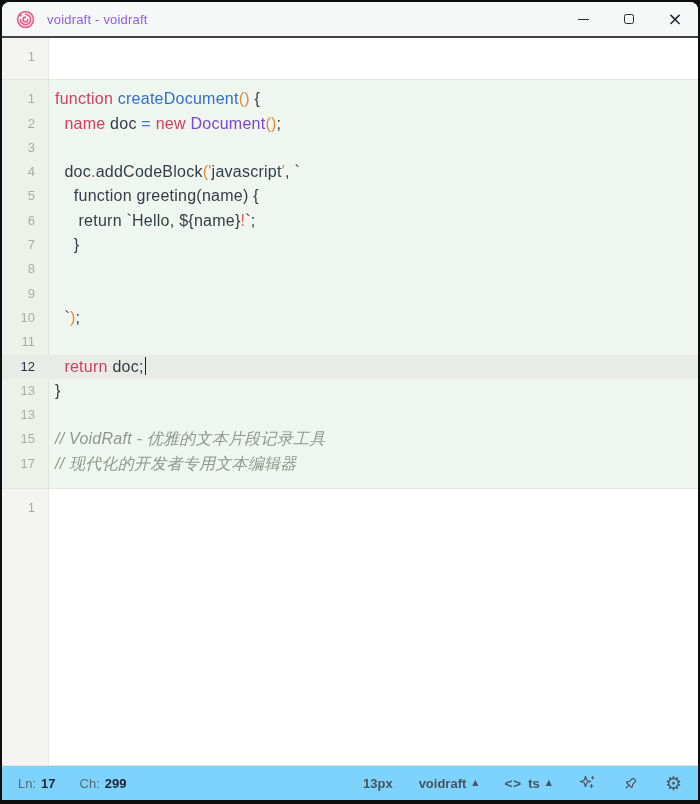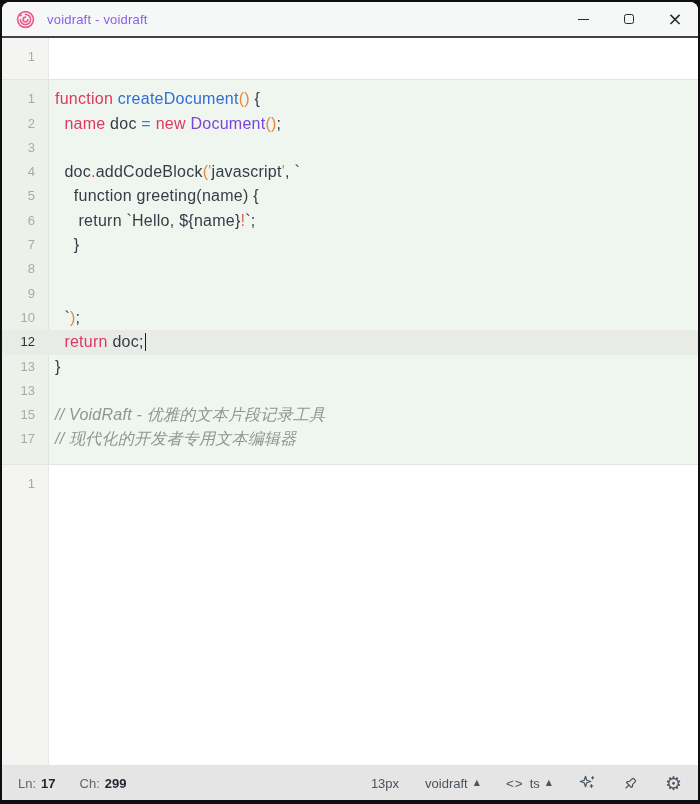--- a/index.html
+++ b/index.html
@@ -49,27 +49,27 @@
   .tok-pn { color:var(--c-pn); }
   .tok-op { color:var(--c-op); }
   .tok-tx { color:var(--c-tx); }
   .tok-ex { color:var(--c-ex); }
   .tok-cm { color:var(--c-cm); font-style:italic; }
 
   .caret { display:inline-block; width:1.7px; height:18px; background:#1c2126;
            vertical-align:-3.5px; margin-left:1px; }
 
   
-  .statusbar { flex:0 0 35px; height:35px; background:#e5e5e5; border-top:1px solid #dee6dd;
+  .statusbar { flex:0 0 35px; height:35px; background:#7dd3fc; border-top:1px solid #dee6dd;
                display:flex; align-items:center; padding:0 16px; font-size:13px; color:#49525e; }
   .sb-left { display:flex; align-items:center; gap:24px; }
   .sb-pair .lbl { color:#5c6670; }
   .sb-pair .val { color:#1f2630; font-weight:700; margin-left:5px; }
   .sb-spacer { flex:1; }
-  .sb-right { display:flex; align-items:center; gap:26px; }
+  .sb-right { display:flex; align-items:center; gap:26px;font-weight:bold; }
   .sb-item { display:flex; align-items:center; gap:6px; cursor:default; color:#49525e; }
   .tri { font-size:8px; line-height:1; color:#4c5662; font-family:"DejaVu Sans",sans-serif; }
   .code-glyph { letter-spacing:1px; font-size:13.5px; }
   .sb-iconbtn { display:flex; align-items:center; justify-content:center; color:#4c5662; }
   .gear-glyph { font-size:19px; line-height:1; font-family:"DejaVu Sans",sans-serif; color:#4c5662; }
 </style>
 </head>
 <body>
 
 <div class="screen">
@@ -137,20 +137,24 @@
             <span class="gutter">8</span>
             <span class="code"></span>
           </div>
           <div class="line">
             <span class="gutter">9</span>
           </div>
           <div class="line">
             <span class="gutter">10</span>
             <span class="code"><span class="tok-tx">  `</span><span class="tok-pn">)</span><span class="tok-tx">;</span></span>
           </div>
+          <div class="line">
+            <span class="gutter">11</span>
+            <span class="code"></span>
+          </div>
           <div class="line active">
             <span class="gutter">12</span>
             <span class="code"><span class="tok-tx">  </span><span class="tok-kw">return</span><span class="tok-tx"> doc;</span><span class="caret"></span></span>
           </div>
           <div class="line">
             <span class="gutter">13</span>
             <span class="code"><span class="tok-tx">}</span></span>
           </div>
           <div class="line">
             <span class="gutter">13</span>

